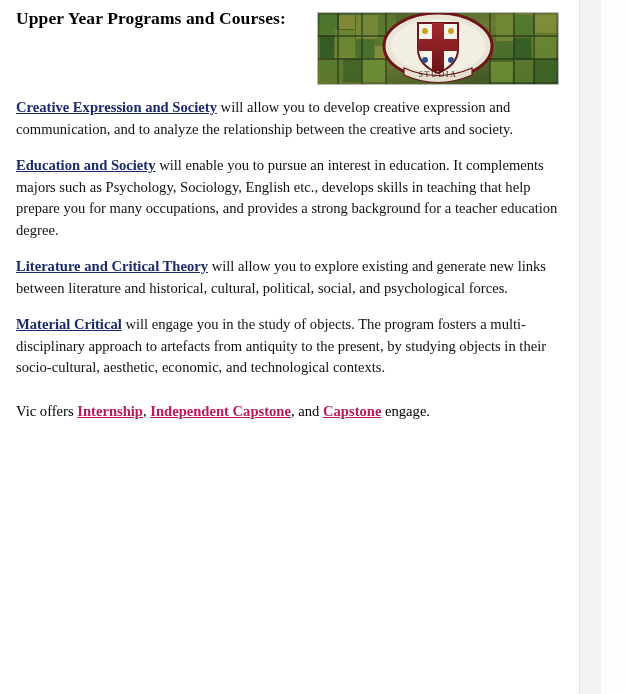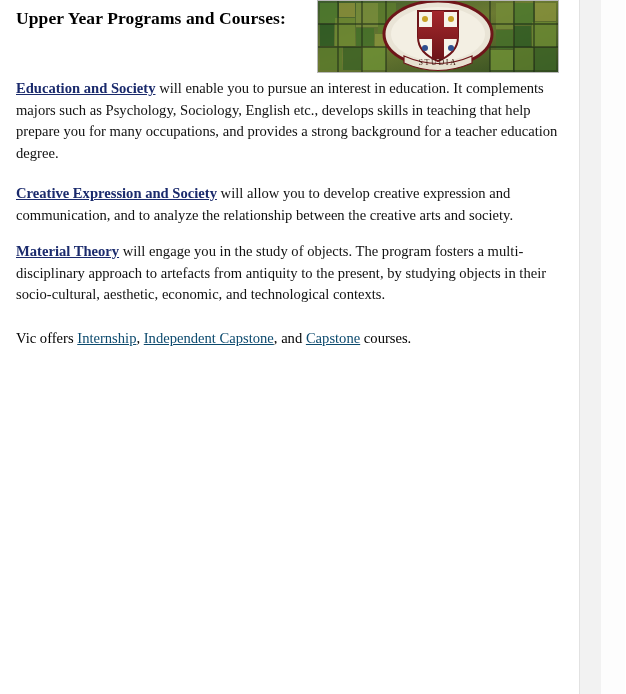--- a/index.html
+++ b/index.html
@@ -78,21 +78,21 @@
     font-family: "Liberation Serif", serif;
     font-weight: bold;
     font-size: 17.5px;
     line-height: 26px;
     color: #000;
     letter-spacing: 0.1px;
   }
   .header-image {
     position: absolute;
     left: 301px;
-    top: 0px;
+    top: 12px;
     width: 240px;
     height: 71px;
     border: 1px solid #b9b9b9;
     overflow: hidden;
     background: #eab308;
   }
   .header-image svg {
     display: block;
   }
 
@@ -105,23 +105,23 @@
   }
   .para.first { margin-top: 19px; }
 
   .prog-link {
     color: #1a2a6c;
     text-decoration: underline;
     font-weight: bold;
     cursor: pointer;
   }
   .inline-link {
-    color: #0c4a6e;
+    color: #be185d;
     text-decoration: underline;
-    font-weight: normal;
+    font-weight: bold;
     cursor: pointer;
   }
   .final-para {
     font-size: 14.6px;
     line-height: 21.5px;
     margin: 22px 0 0 0;
   }
 </style>
 </head>
 <body>
@@ -205,34 +205,37 @@
             <circle cx="107" cy="47" r="3" fill="#2f4f8f"></circle>
             <circle cx="133" cy="47" r="3" fill="#2f4f8f"></circle>
 
             <path d="M86 55 Q120 70 154 55 L154 62 Q120 77 86 62 Z" fill="#e6e0cf" stroke="#6e1519" stroke-width="1.2"></path>
             <text x="120" y="64" font-family="Liberation Serif, serif" font-size="8" fill="#3a1a10" text-anchor="middle" letter-spacing="1.6">STUDIA</text>
           </g>
         </svg>
       </div>
     </div>
 
+    <p class="para first">
+      <span class="prog-link">Creative Expression and Society</span><span> will allow you to develop creative expression and communication, and to analyze the relationship between the creative arts and society.</span>
+    </p>
+
     <p class="para">
       <span class="prog-link">Education and Society</span><span> will enable you to pursue an interest in education. It complements majors such as Psychology, Sociology, English etc., develops skills in teaching that help prepare you for many occupations, and provides a strong background for a teacher education degree.</span>
     </p>
 
-    <p class="para first">
-      <span class="prog-link">Creative Expression and Society</span><span> will allow you to develop creative expression and communication, and to analyze the relationship between the creative arts and society.</span>
-    </p>
-
-
     <p class="para">
-      <span class="prog-link">Material Theory</span><span> will engage you in the study of objects. The program fosters a multi-disciplinary approach to artefacts from antiquity to the present, by studying objects in their socio-cultural, aesthetic, economic, and technological contexts.</span>
+      <span class="prog-link">Literature and Critical Theory</span><span> will allow you to explore existing and generate new links between literature and historical, cultural, political, social, and psychological forces.</span>
+    </p>
+
+    <p class="para">
+      <span class="prog-link">Material Critical</span><span> will engage you in the study of objects. The program fosters a multi-disciplinary approach to artefacts from antiquity to the present, by studying objects in their socio-cultural, aesthetic, economic, and technological contexts.</span>
     </p>
 
 
 
 
     <p class="final-para">
-      <span>Vic offers </span><span class="inline-link">Internship</span><span>, </span><span class="inline-link">Independent Capstone</span><span>, and </span><span class="inline-link">Capstone</span><span> courses.</span>
+      <span>Vic offers </span><span class="inline-link">Internship</span><span>, </span><span class="inline-link">Independent Capstone</span><span>, and </span><span class="inline-link">Capstone</span><span> engage.</span>
     </p>
 
   </div>
 </div>
 
 </body></html>

